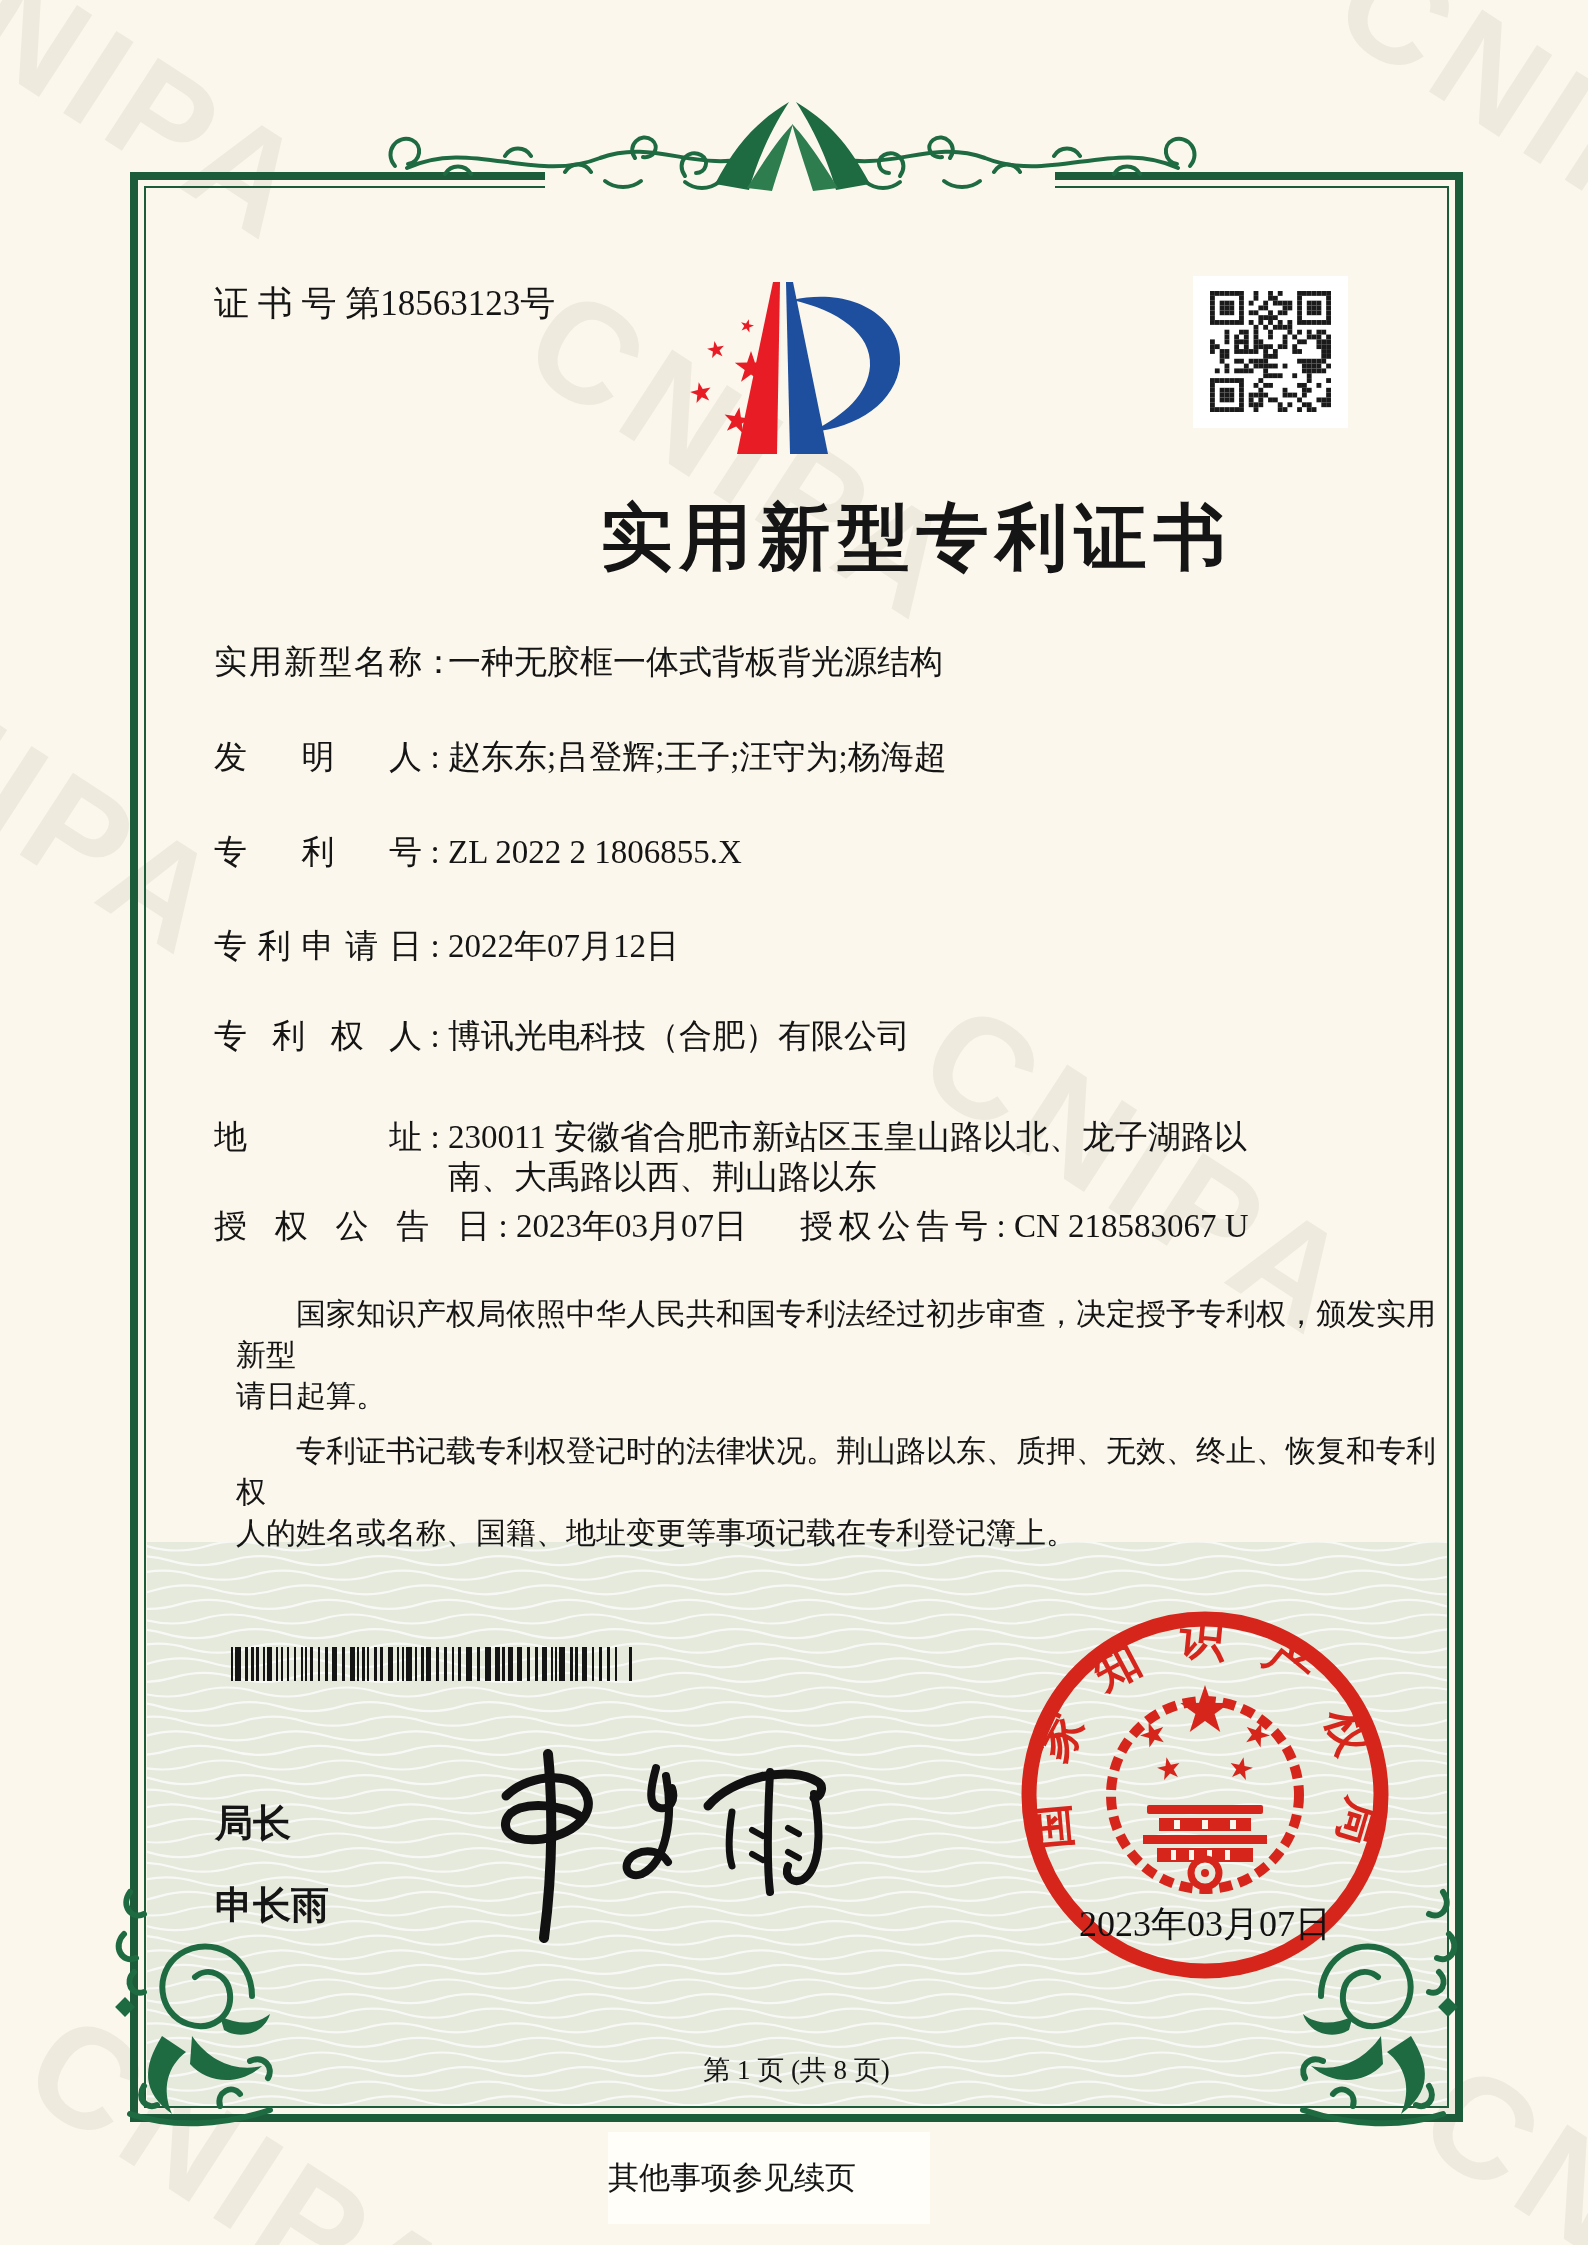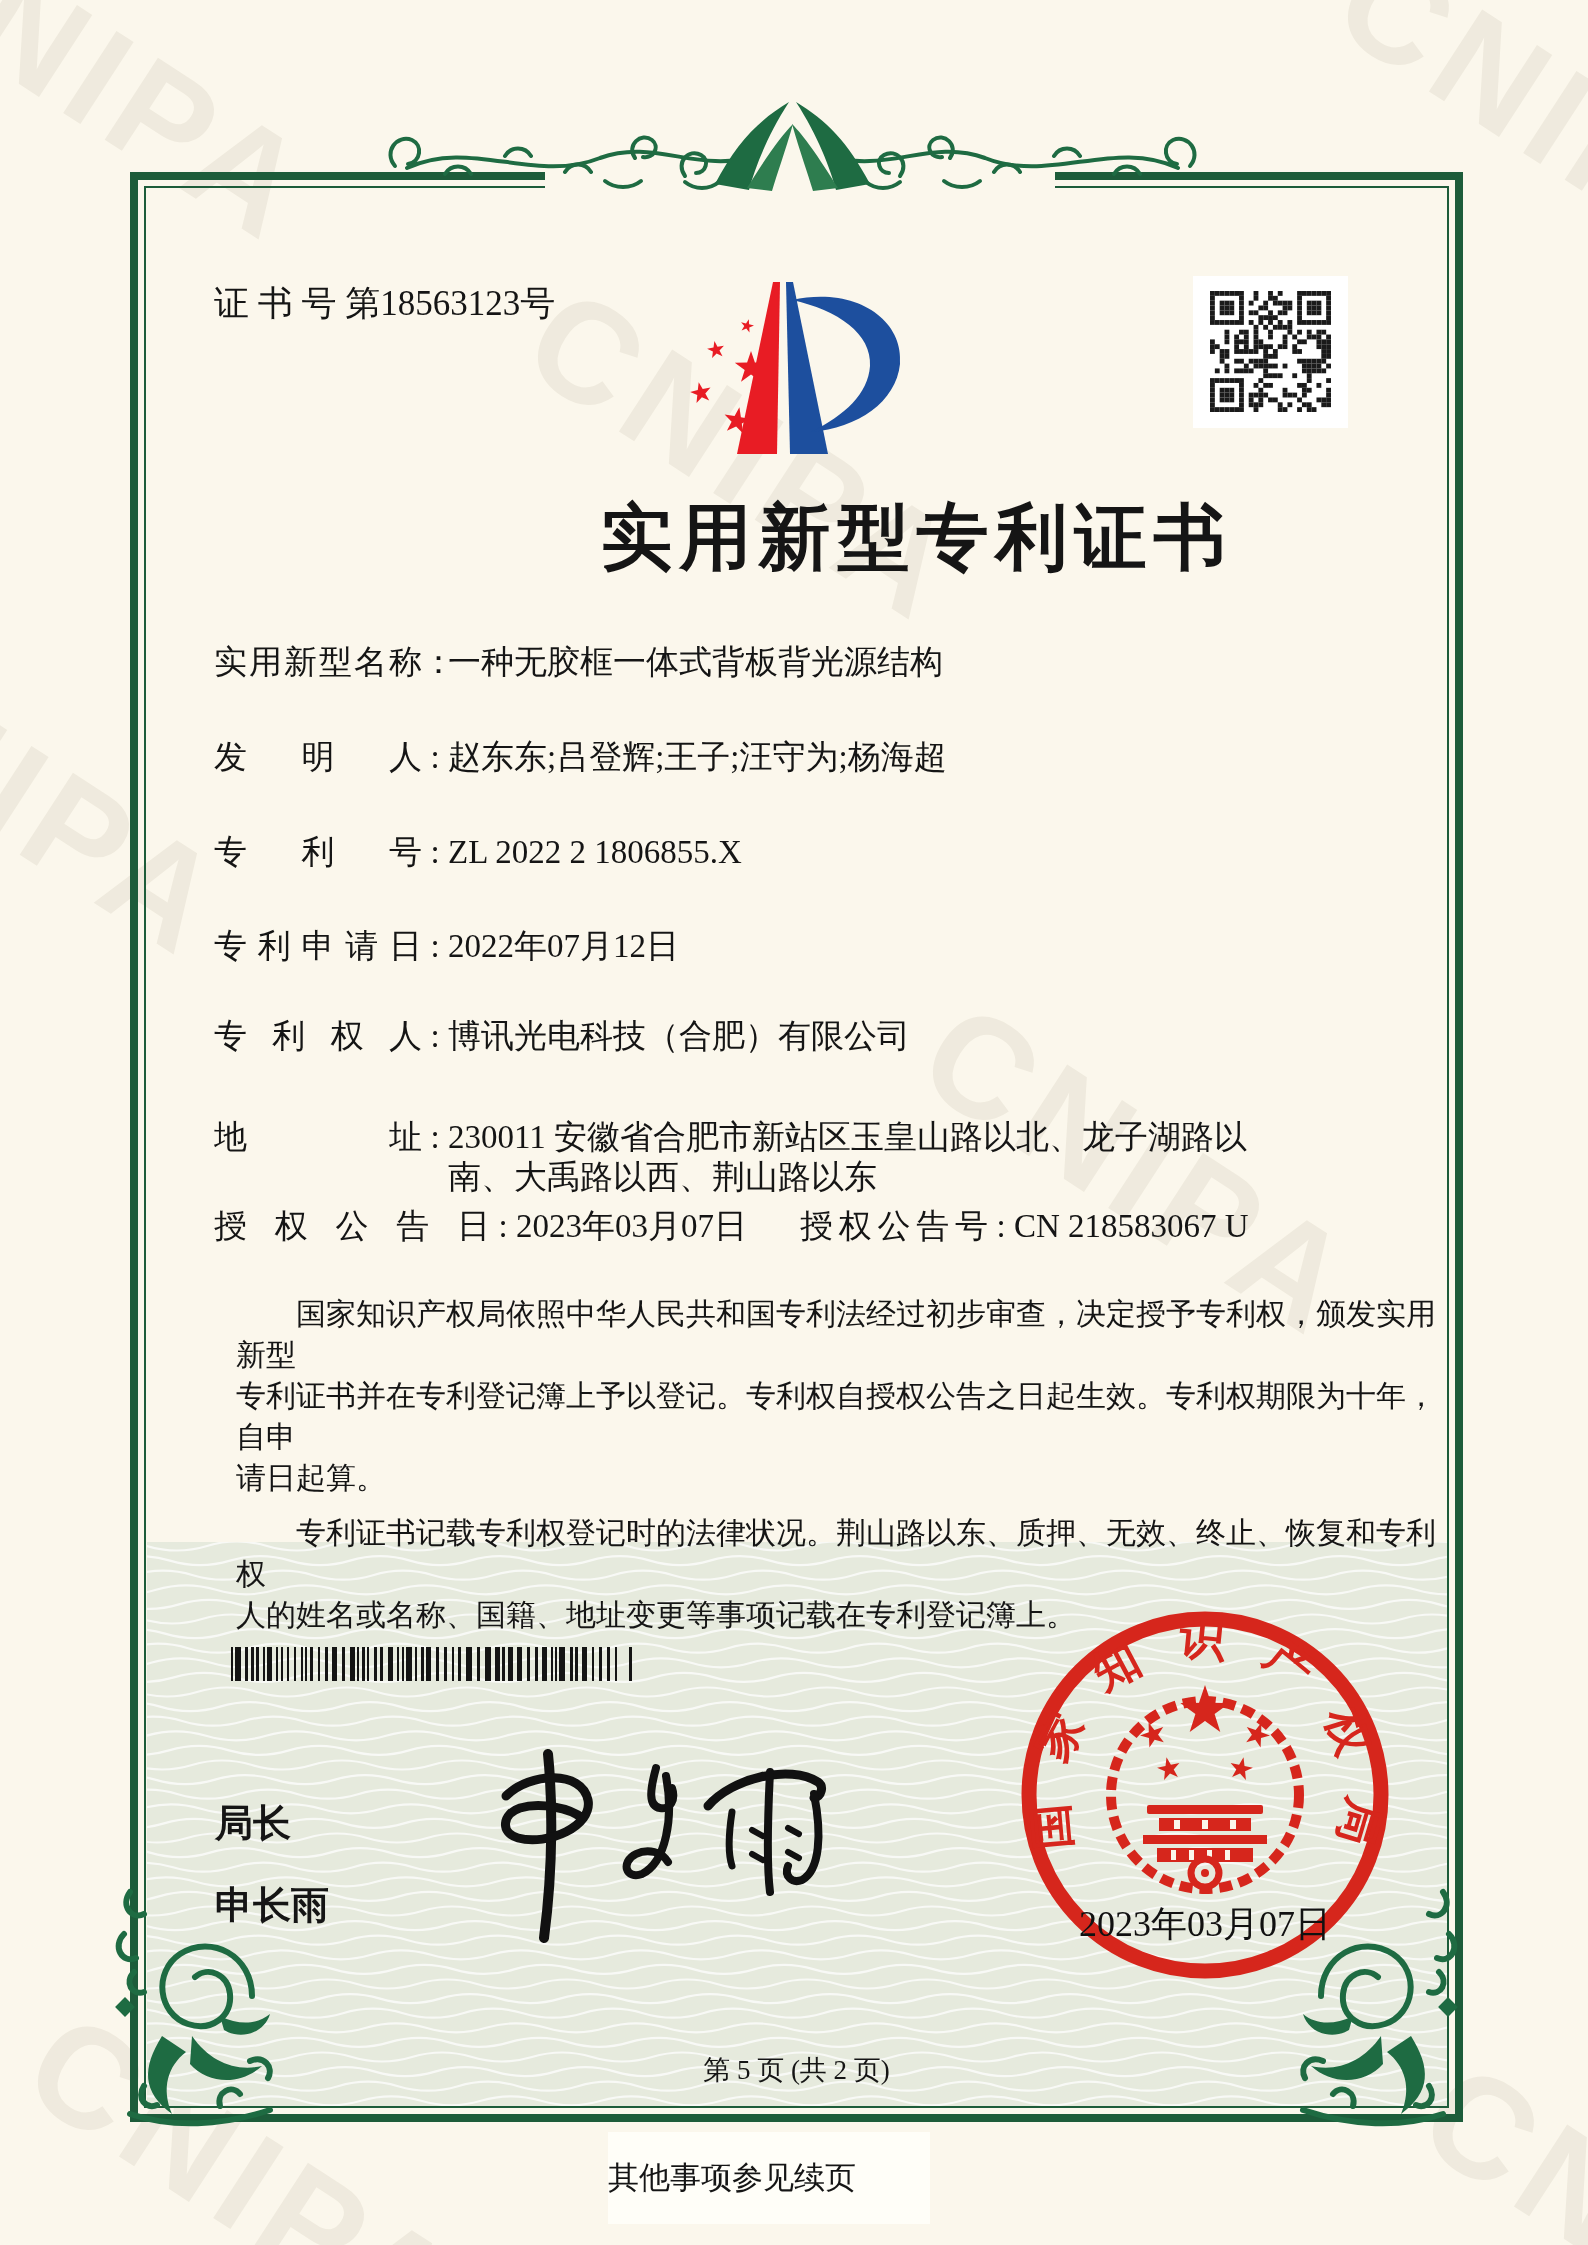--- a/index.html
+++ b/index.html
@@ -506,21 +506,20 @@
   </div>
   <div class="frow" style="top:1206px;width:1240px">
     <span class="flabel w276">授权公告日</span><span class="fsep">:</span><span class="fval">2023年03月07日</span>
     <span class="grant2">
       <span class="flabel w188">授权公告号</span><span class="fsep">:</span><span class="fval">CN 218583067 U</span>
     </span>
   </div>
 
   <div class="abs body-text">
     <div>　　国家知识产权局依照中华人民共和国专利法经过初步审查，决定授予专利权，颁发实用新型</div>
-    <div>专利证书并在专利登记簿上予以登记。专利权自授权公告之日起生效。专利权期限为十年，自申</div>
     <div>请日起算。</div>
     <div class="pgap"></div>
     <div>　　专利证书记载专利权登记时的法律状况。荆山路以东、质押、无效、终止、恢复和专利权</div>
     <div>人的姓名或名称、国籍、地址变更等事项记载在专利登记簿上。</div>
   </div>
 
   <svg id="barcode" class="abs barcode" width="406" height="34" viewBox="0 0 406 34">
       <rect x="2" y="0" width="2" height="34" fill="#141414"></rect>
       <rect x="6" y="0" width="6" height="34" fill="#141414"></rect>
       <rect x="16" y="0" width="3" height="34" fill="#141414"></rect>
@@ -621,18 +620,18 @@
       <rect x="152" y="241" width="5" height="10" fill="#fbf7ec"></rect>
       <rect x="170" y="241" width="5" height="10" fill="#fbf7ec"></rect>
       <rect x="188" y="241" width="5" height="10" fill="#fbf7ec"></rect>
       <rect x="206" y="241" width="5" height="10" fill="#fbf7ec"></rect>
       <circle cx="186" cy="264" r="14" fill="none" stroke="#d6261c" stroke-width="7"></circle>
       <circle cx="186" cy="264" r="4" fill="#d6261c"></circle>
     </g>
     <text class="seal-date" x="186" y="327">2023年03月07日</text>
   </svg>
 
-  <div class="abs page-num">第 5 页 (共 2 页)</div>
+  <div class="abs page-num">第 1 页 (共 8 页)</div>
   <div class="abs note-box">
     <span>其他事项参见续页</span>
   </div>
 
 </div>
 
 </body></html>

